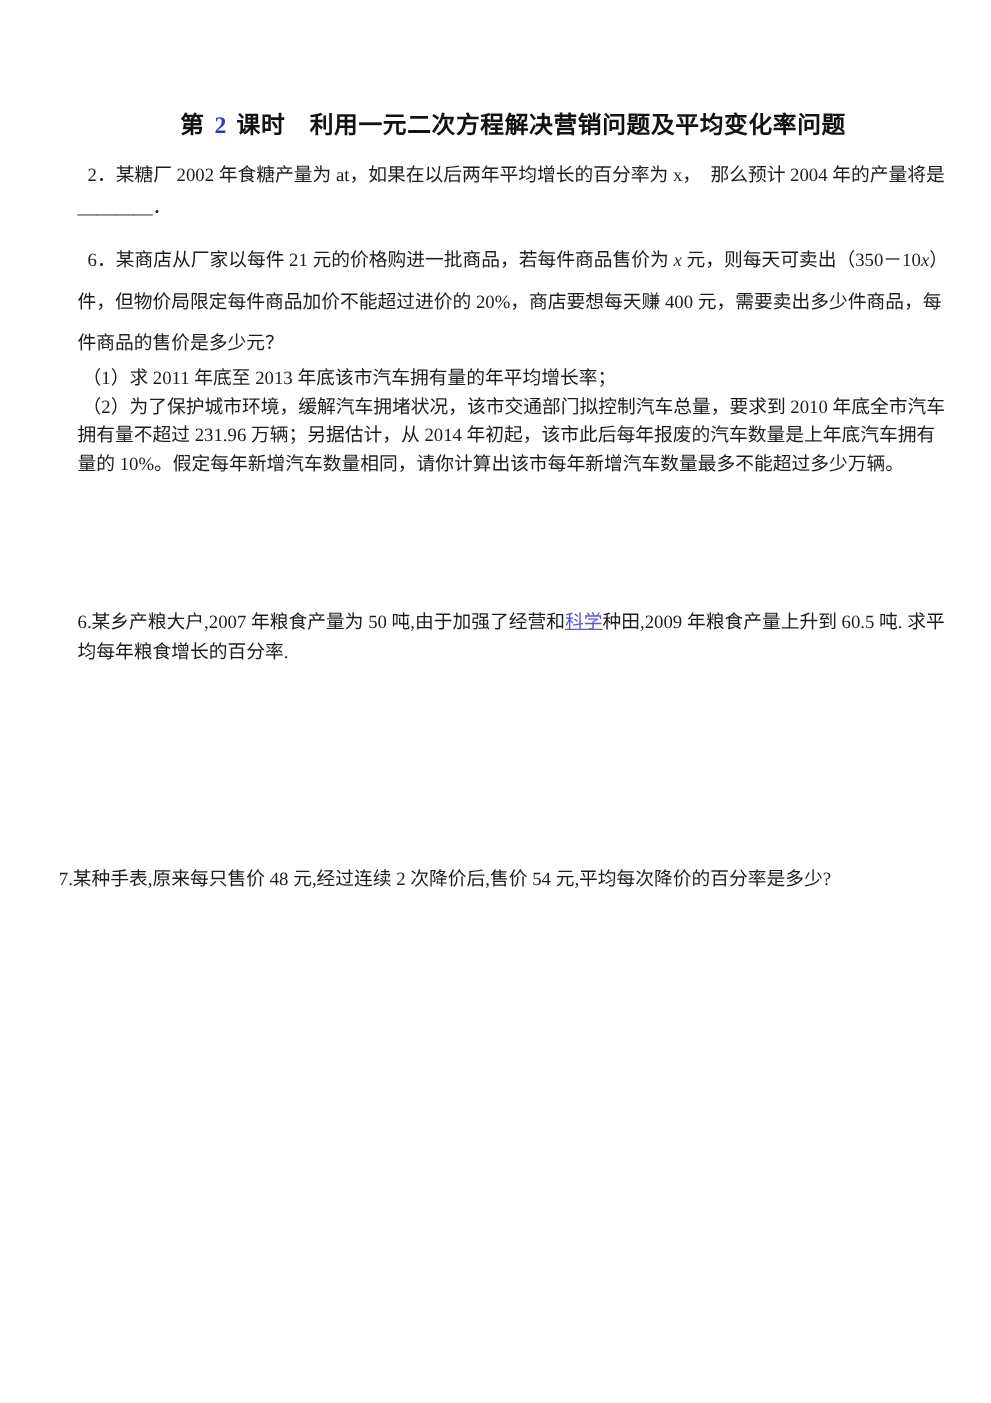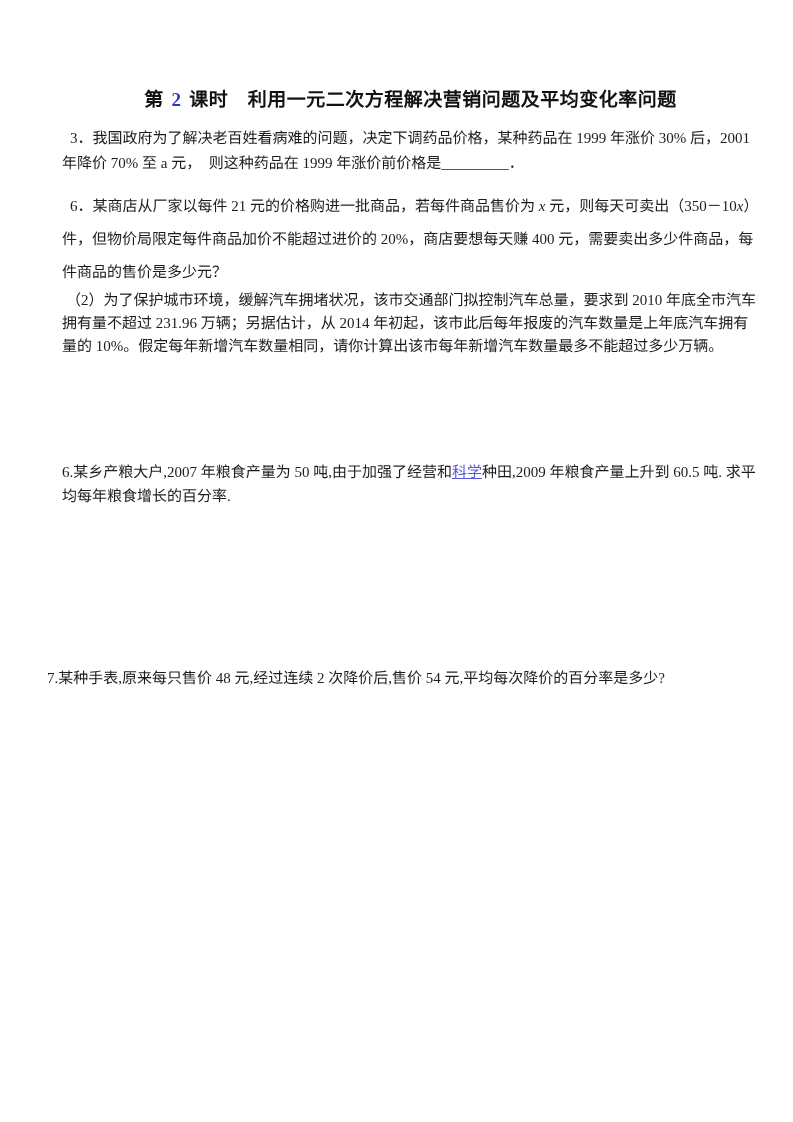--- a/index.html
+++ b/index.html
@@ -53,26 +53,27 @@
   }
 </style>
 </head>
 <body>
 
 <div class="page">
 
   <h1 class="title"><span>第 </span><span class="title-num">2</span><span> 课时　利用一元二次方程解决营销问题及平均变化率问题</span></h1>
 
 
+  <p class="q q2">2．某糖厂 2002 年食糖产量为 at，如果在以后两年平均增长的百分率为 x，  那么预计 2004 年的产量将是________．</p>
 
-  <p class="q q3">3．我国政府为了解决老百姓看病难的问题，决定下调药品价格，某种药品在 1999 年涨价 30% 后，2001 年降价 70% 至 a 元，  则这种药品在 1999 年涨价前价格是_________．</p>
 
   <p class="q q4"><span>6．某商店从厂家以每件 21 元的价格购进一批商品，若每件商品售价为 </span><span class="var">x</span><span> 元，则每天可卖出（350－10</span><span class="var">x</span><span>）件，但物价局限定每件商品加价不能超过进价的 20%，商店要想每天赚 400 元，需要卖出多少件商品，每件商品的售价是多少元？</span></p>
 
   <div>
+    <p class="q q5p1">（1）求 2011 年底至 2013 年底该市汽车拥有量的年平均增长率；</p>
     <p class="q q5p2">（2）为了保护城市环境，缓解汽车拥堵状况，该市交通部门拟控制汽车总量，要求到 2010 年底全市汽车拥有量不超过 231.96 万辆；另据估计，从 2014 年初起，该市此后每年报废的汽车数量是上年底汽车拥有量的 10%。假定每年新增汽车数量相同，请你计算出该市每年新增汽车数量最多不能超过多少万辆。</p>
   </div>
 
   <p class="q q6"><span>6.某乡产粮大户,2007 年粮食产量为 50 吨,由于加强了经营和</span><a class="doc-link">科学</a><span>种田,2009 年粮食产量上升到 60.5 吨. 求平均每年粮食增长的百分率.</span></p>
 
   <p class="q q7">7.某种手表,原来每只售价 48 元,经过连续 2 次降价后,售价 54 元,平均每次降价的百分率是多少?</p>
 
 </div>
 
 </body></html>

